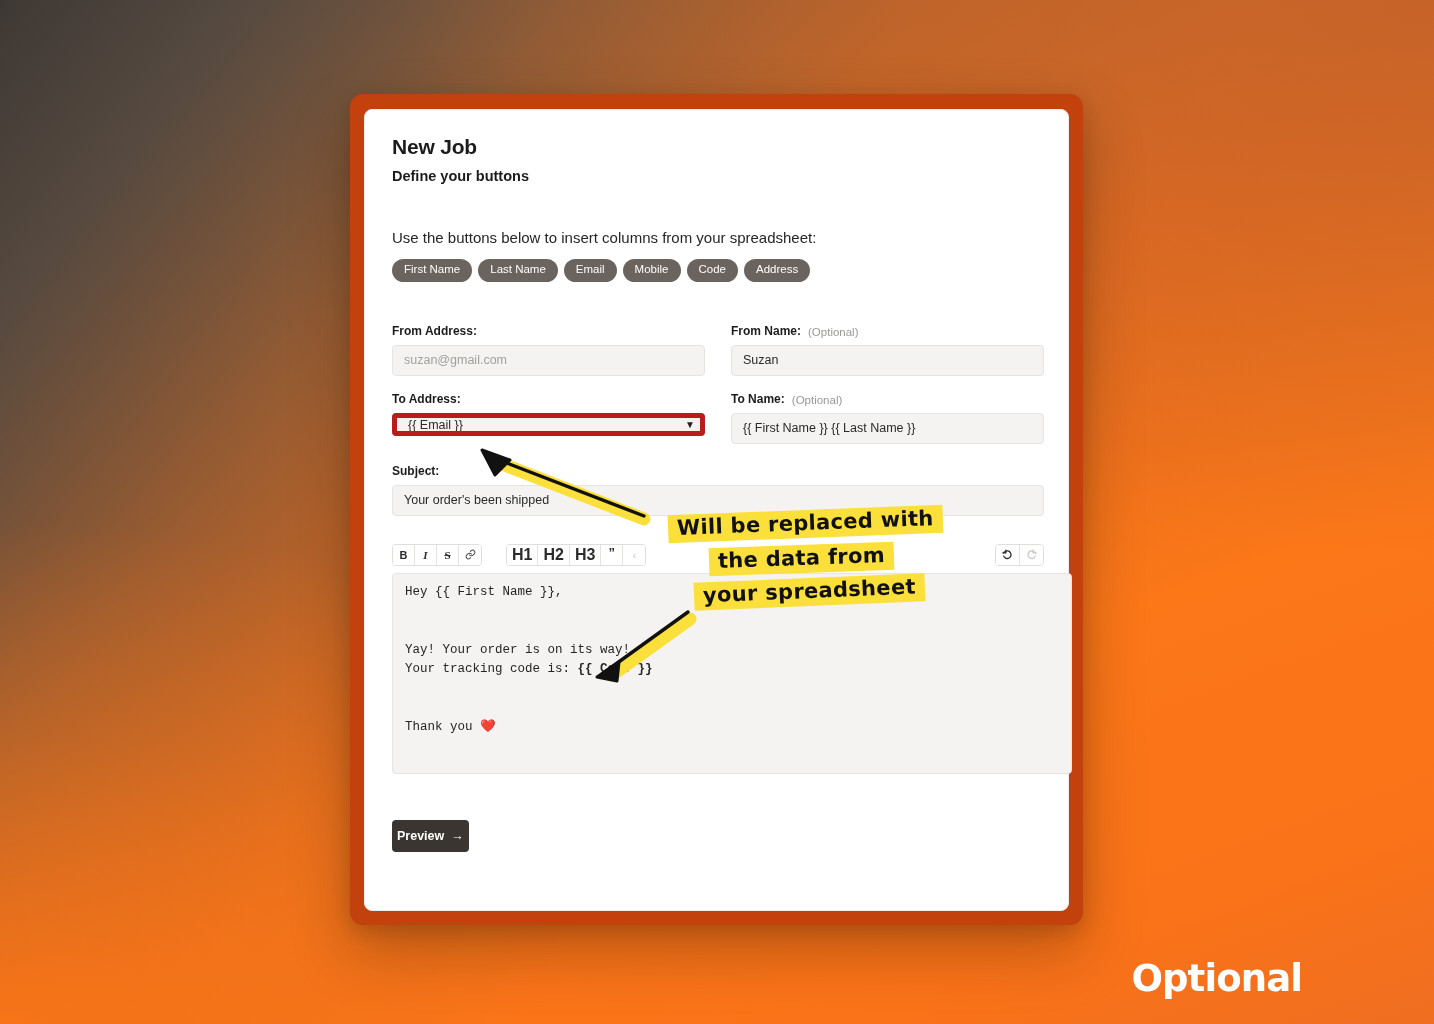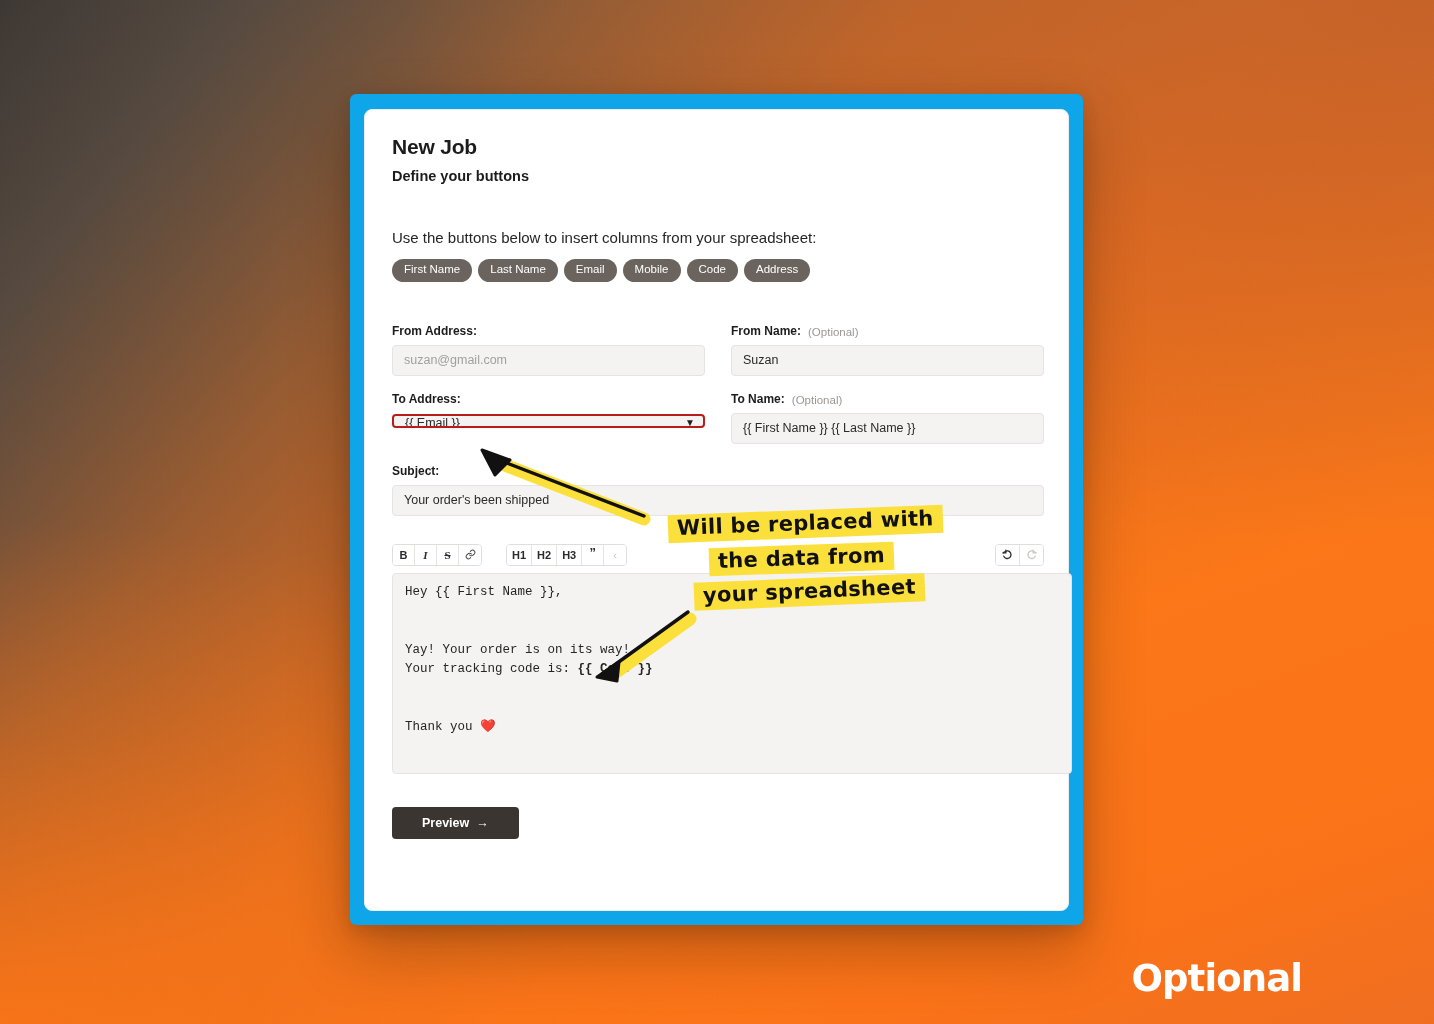--- a/index.html
+++ b/index.html
@@ -44,22 +44,22 @@
     background: radial-gradient(90% 70% at 0% 100%, rgba(253,117,22,0.9) 0%, rgba(253,117,22,0.3) 40%, rgba(253,117,22,0) 70%);
   }
 
   
   #card-outer {
     position: absolute;
     left: 350px;
     top: 94px;
     width: 733px;
     height: 831px;
-    background: #0ea5e9;
-    border-radius: 6px;
+    background: #c2410c;
+    border-radius: 13px;
     box-shadow: 0 26px 60px rgba(40,20,5,0.30), 0 6px 18px rgba(40,20,5,0.16);
   }
   #card-inner {
     position: absolute;
     left: 14px;
     top: 15px;
     width: 705px;
     height: 802px;
     background: #ffffff;
     border: 1px solid #ececec;
@@ -136,23 +136,23 @@
     color: #2a2a2a;
     padding: 8px 11px;
     font-family: "Liberation Sans", sans-serif;
     outline: none;
   }
   .input::placeholder { color: #a3a09c; }
 
   .select-wrap { position: relative; }
   .select {
     width: 100%;
-    height: 14px;
+    height: 23px;
     background: #f4f3f1;
-    border: 2px solid #b91c1c;
+    border: 5px solid #b91c1c;
     border-radius: 4px;
     font-size: 12.5px;
     color: #2a2a2a;
     padding: 0 33px 0 11px;
     font-family: "Liberation Sans", sans-serif;
     appearance: none;
     -webkit-appearance: none;
     outline: none;
   }
   .select-chevron {
@@ -197,21 +197,21 @@
     padding: 0 5px;
     background: #fff;
     cursor: pointer;
     user-select: none;
     font-family: "Liberation Sans", sans-serif;
   }
   .tbtn:last-child { border-right: none; }
   .tbtn.bold { font-weight: bold; }
   .tbtn.italic { font-style: italic; font-family: "Liberation Serif", serif; font-weight: bold; }
   .tbtn.strike { text-decoration: line-through; font-family: "Liberation Serif", serif; font-weight: bold; }
-  .tbtn.head { font-weight: bold; font-size: 11px; }
+  .tbtn.head { font-weight: bold; font-size: 16px; }
   .tbtn.quote { font-weight: bold; font-size: 13px; line-height: 0.6; padding-bottom: 4px; }
   .tbtn.dim { color: #c9c7c4; }
   .tgroup.right { margin-left: auto; }
 
   .body-area {
     margin-top: 7px;
     width: 680px;
     height: 201px;
     background: #f4f3f1;
     border: 1px solid #e6e4e1;
@@ -220,29 +220,29 @@
     font-size: 12.5px;
     color: #252525;
     line-height: 1.55;
     white-space: pre-wrap;
     font-family: Liberation Mono, monospace;
   }
   .body-area b { font-weight: bold; }
 
   
   .preview-btn {
-    margin-top: 33px;
+    margin-top: 46px;
     display: inline-flex;
     align-items: center;
     gap: 7px;
     background: #3b3531;
     color: #ffffff;
     font-size: 12.5px;
     font-weight: bold;
-    padding: 9px 30px;
+    padding: 9px 5px;
     border: none;
     border-radius: 4px;
     cursor: pointer;
     font-family: "Liberation Sans", sans-serif;
   }
 
   
   #annotations {
     position: absolute;
     inset: 0;

